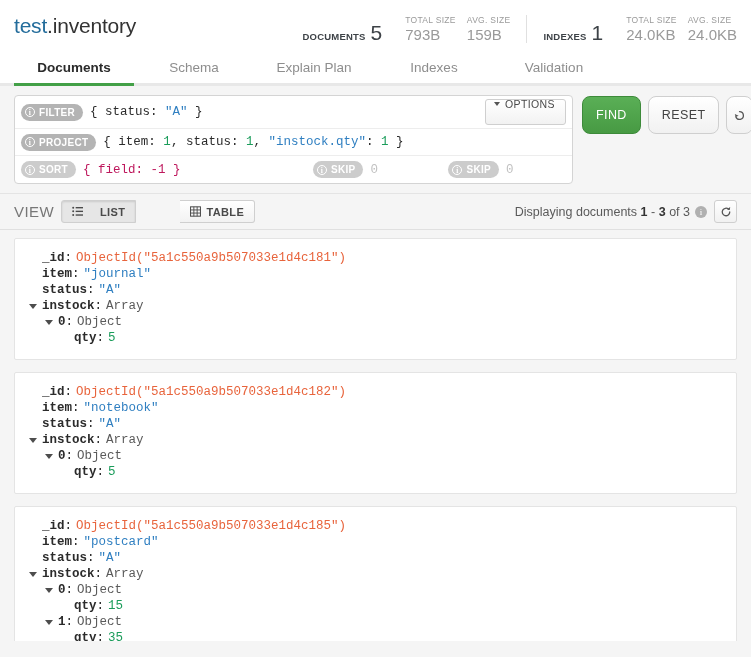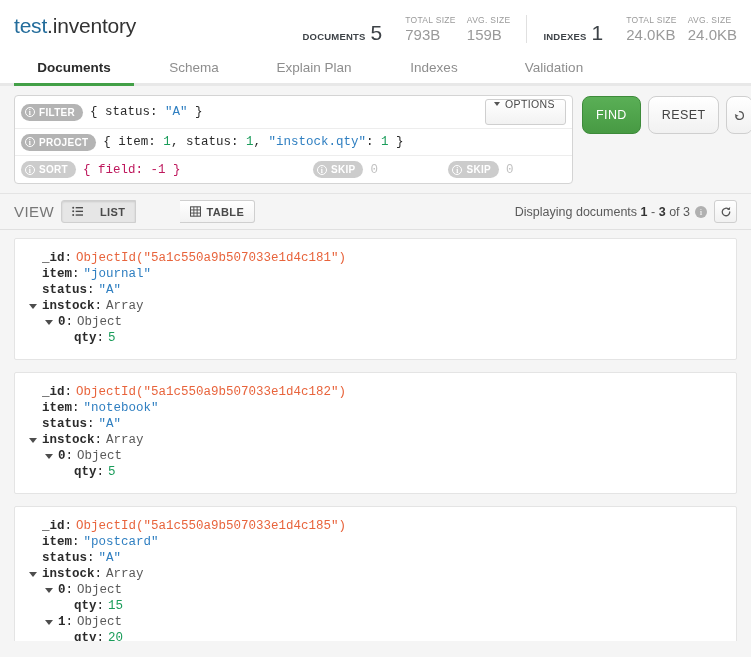--- a/index.html
+++ b/index.html
@@ -644,16 +644,16 @@
       <div class="doc-line" style="padding-left: 16px;">
         <span class="twisty"></span>
         <span class="fkey">1</span>
         <span class="fcolon">:</span>
         <span class="v-type">Object</span>
       </div>
       <div class="doc-line" style="padding-left: 32px;">
         <span class="twisty-spacer"></span>
         <span class="fkey">qty</span>
         <span class="fcolon">:</span>
-        <span class="v-num">20</span>
+        <span class="v-num">35</span>
       </div>
     </div>
   </div>
 
 </body></html>

